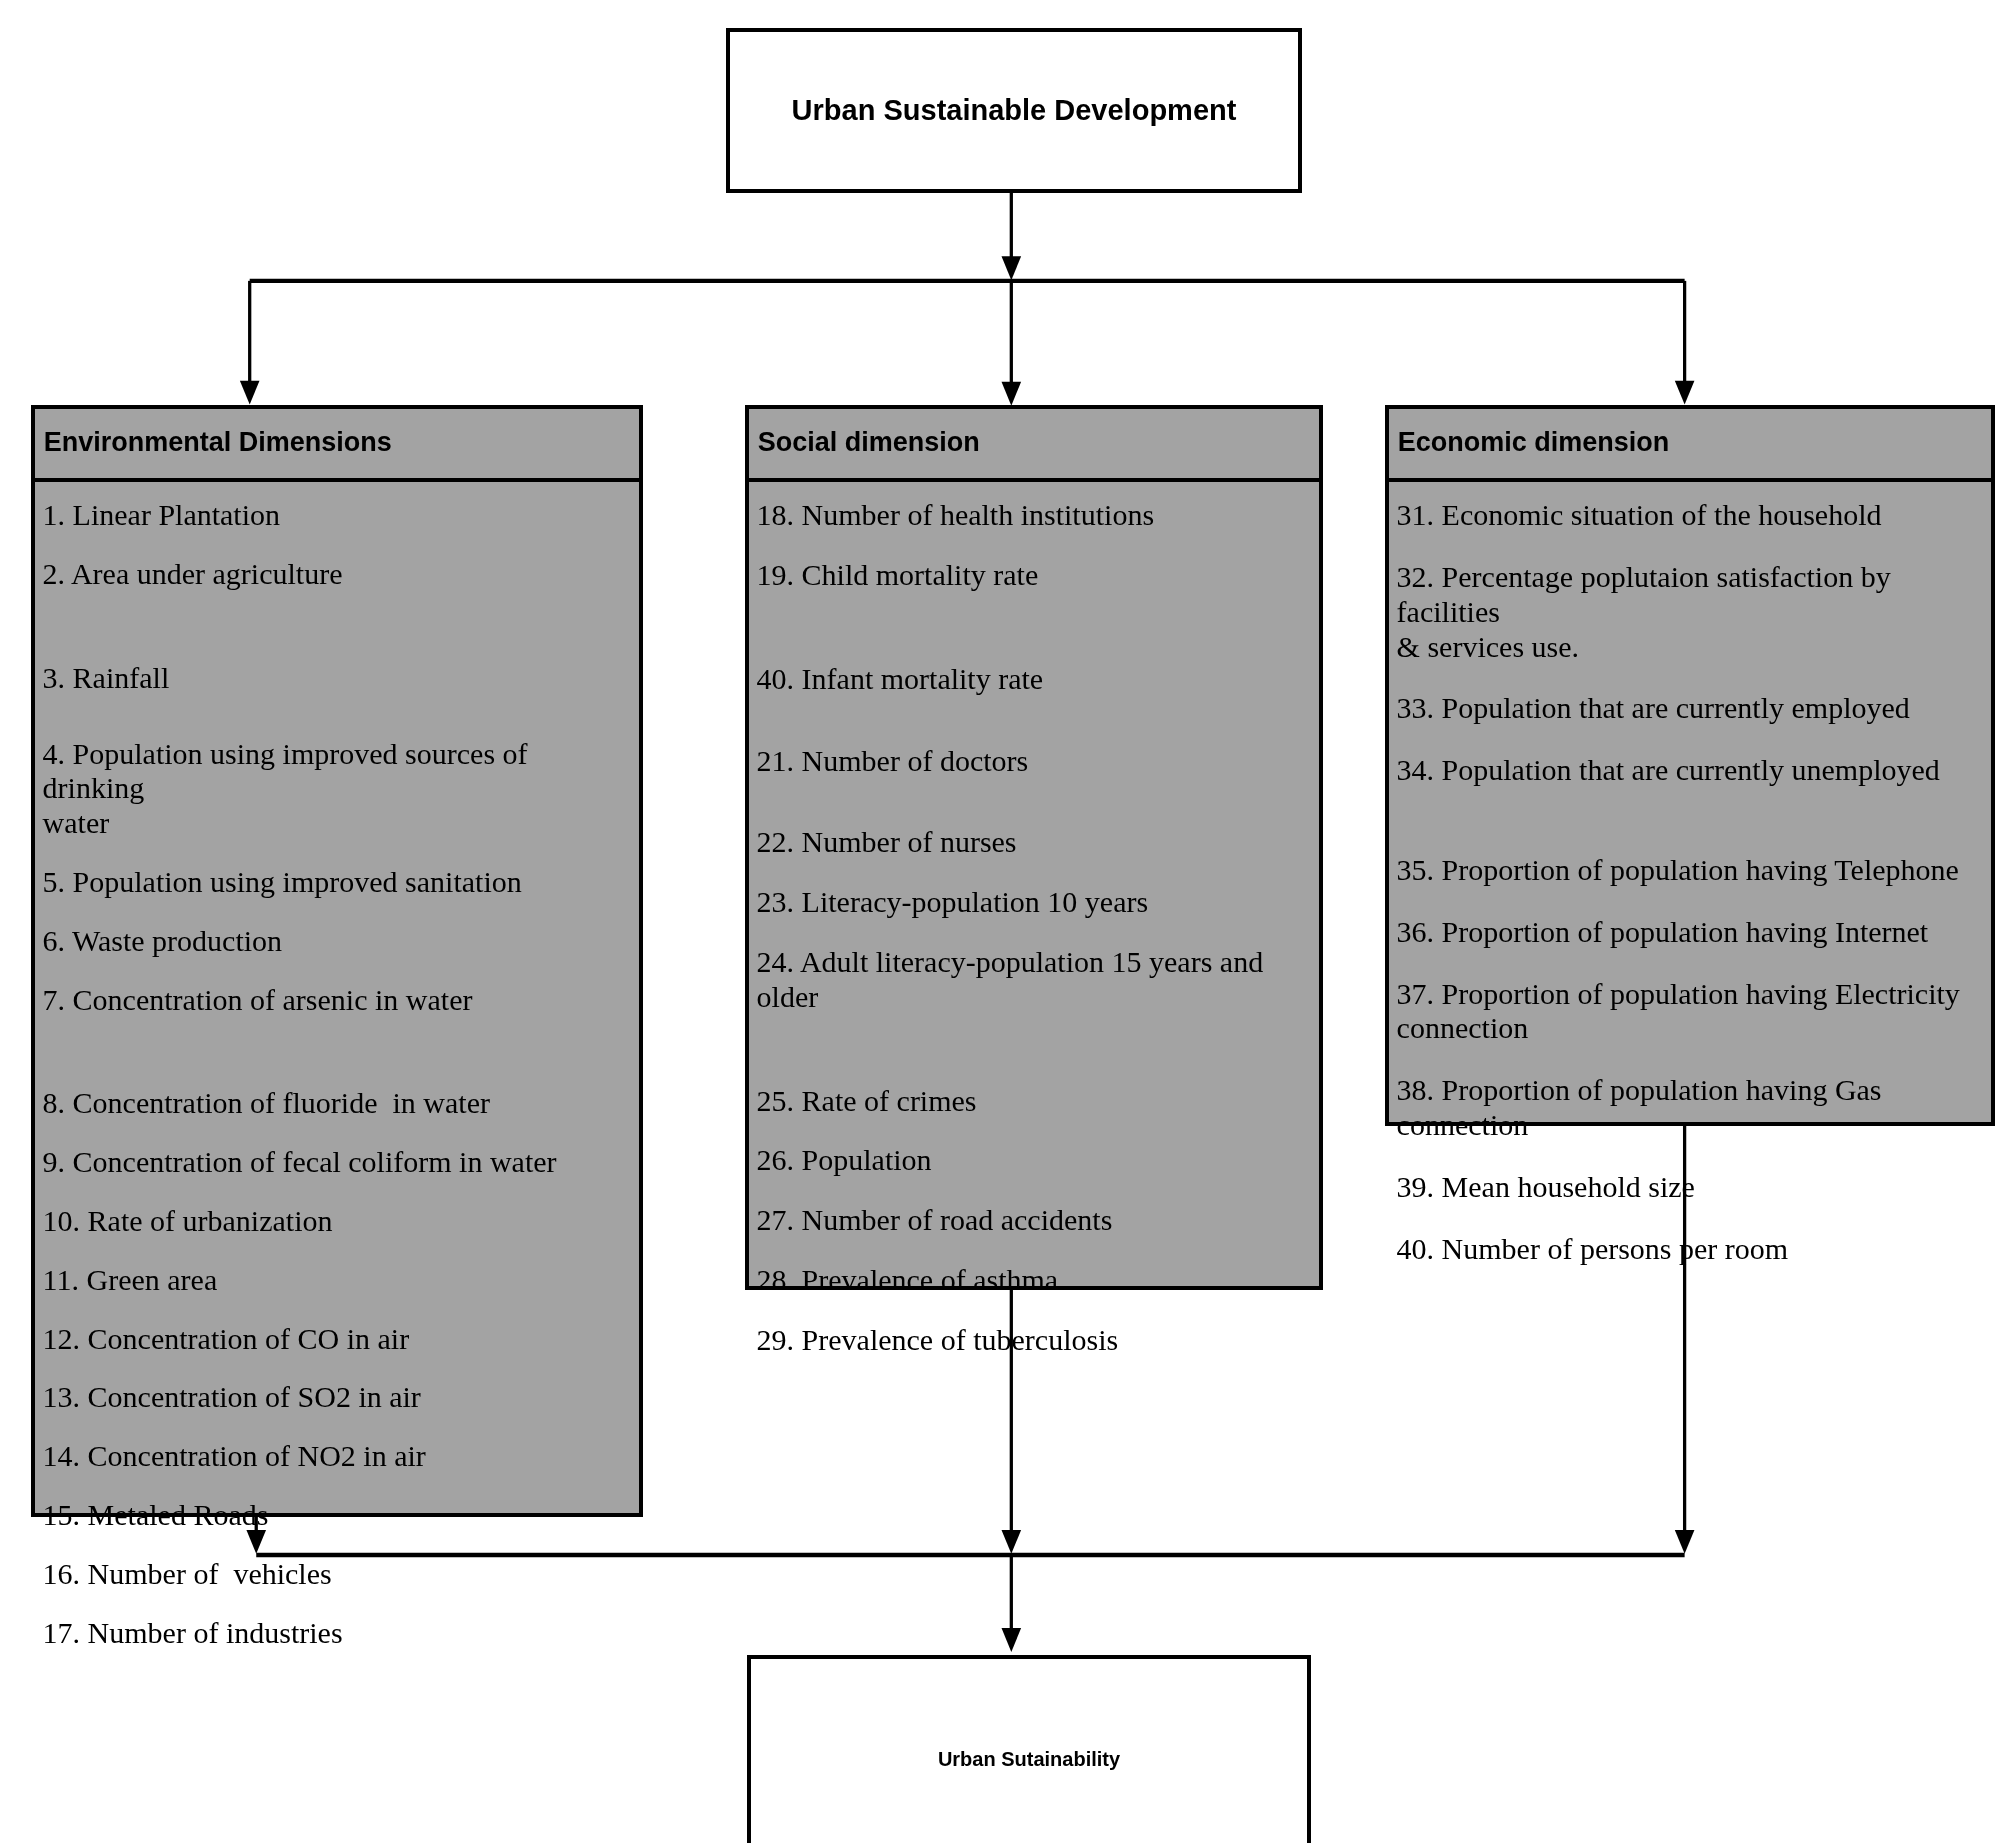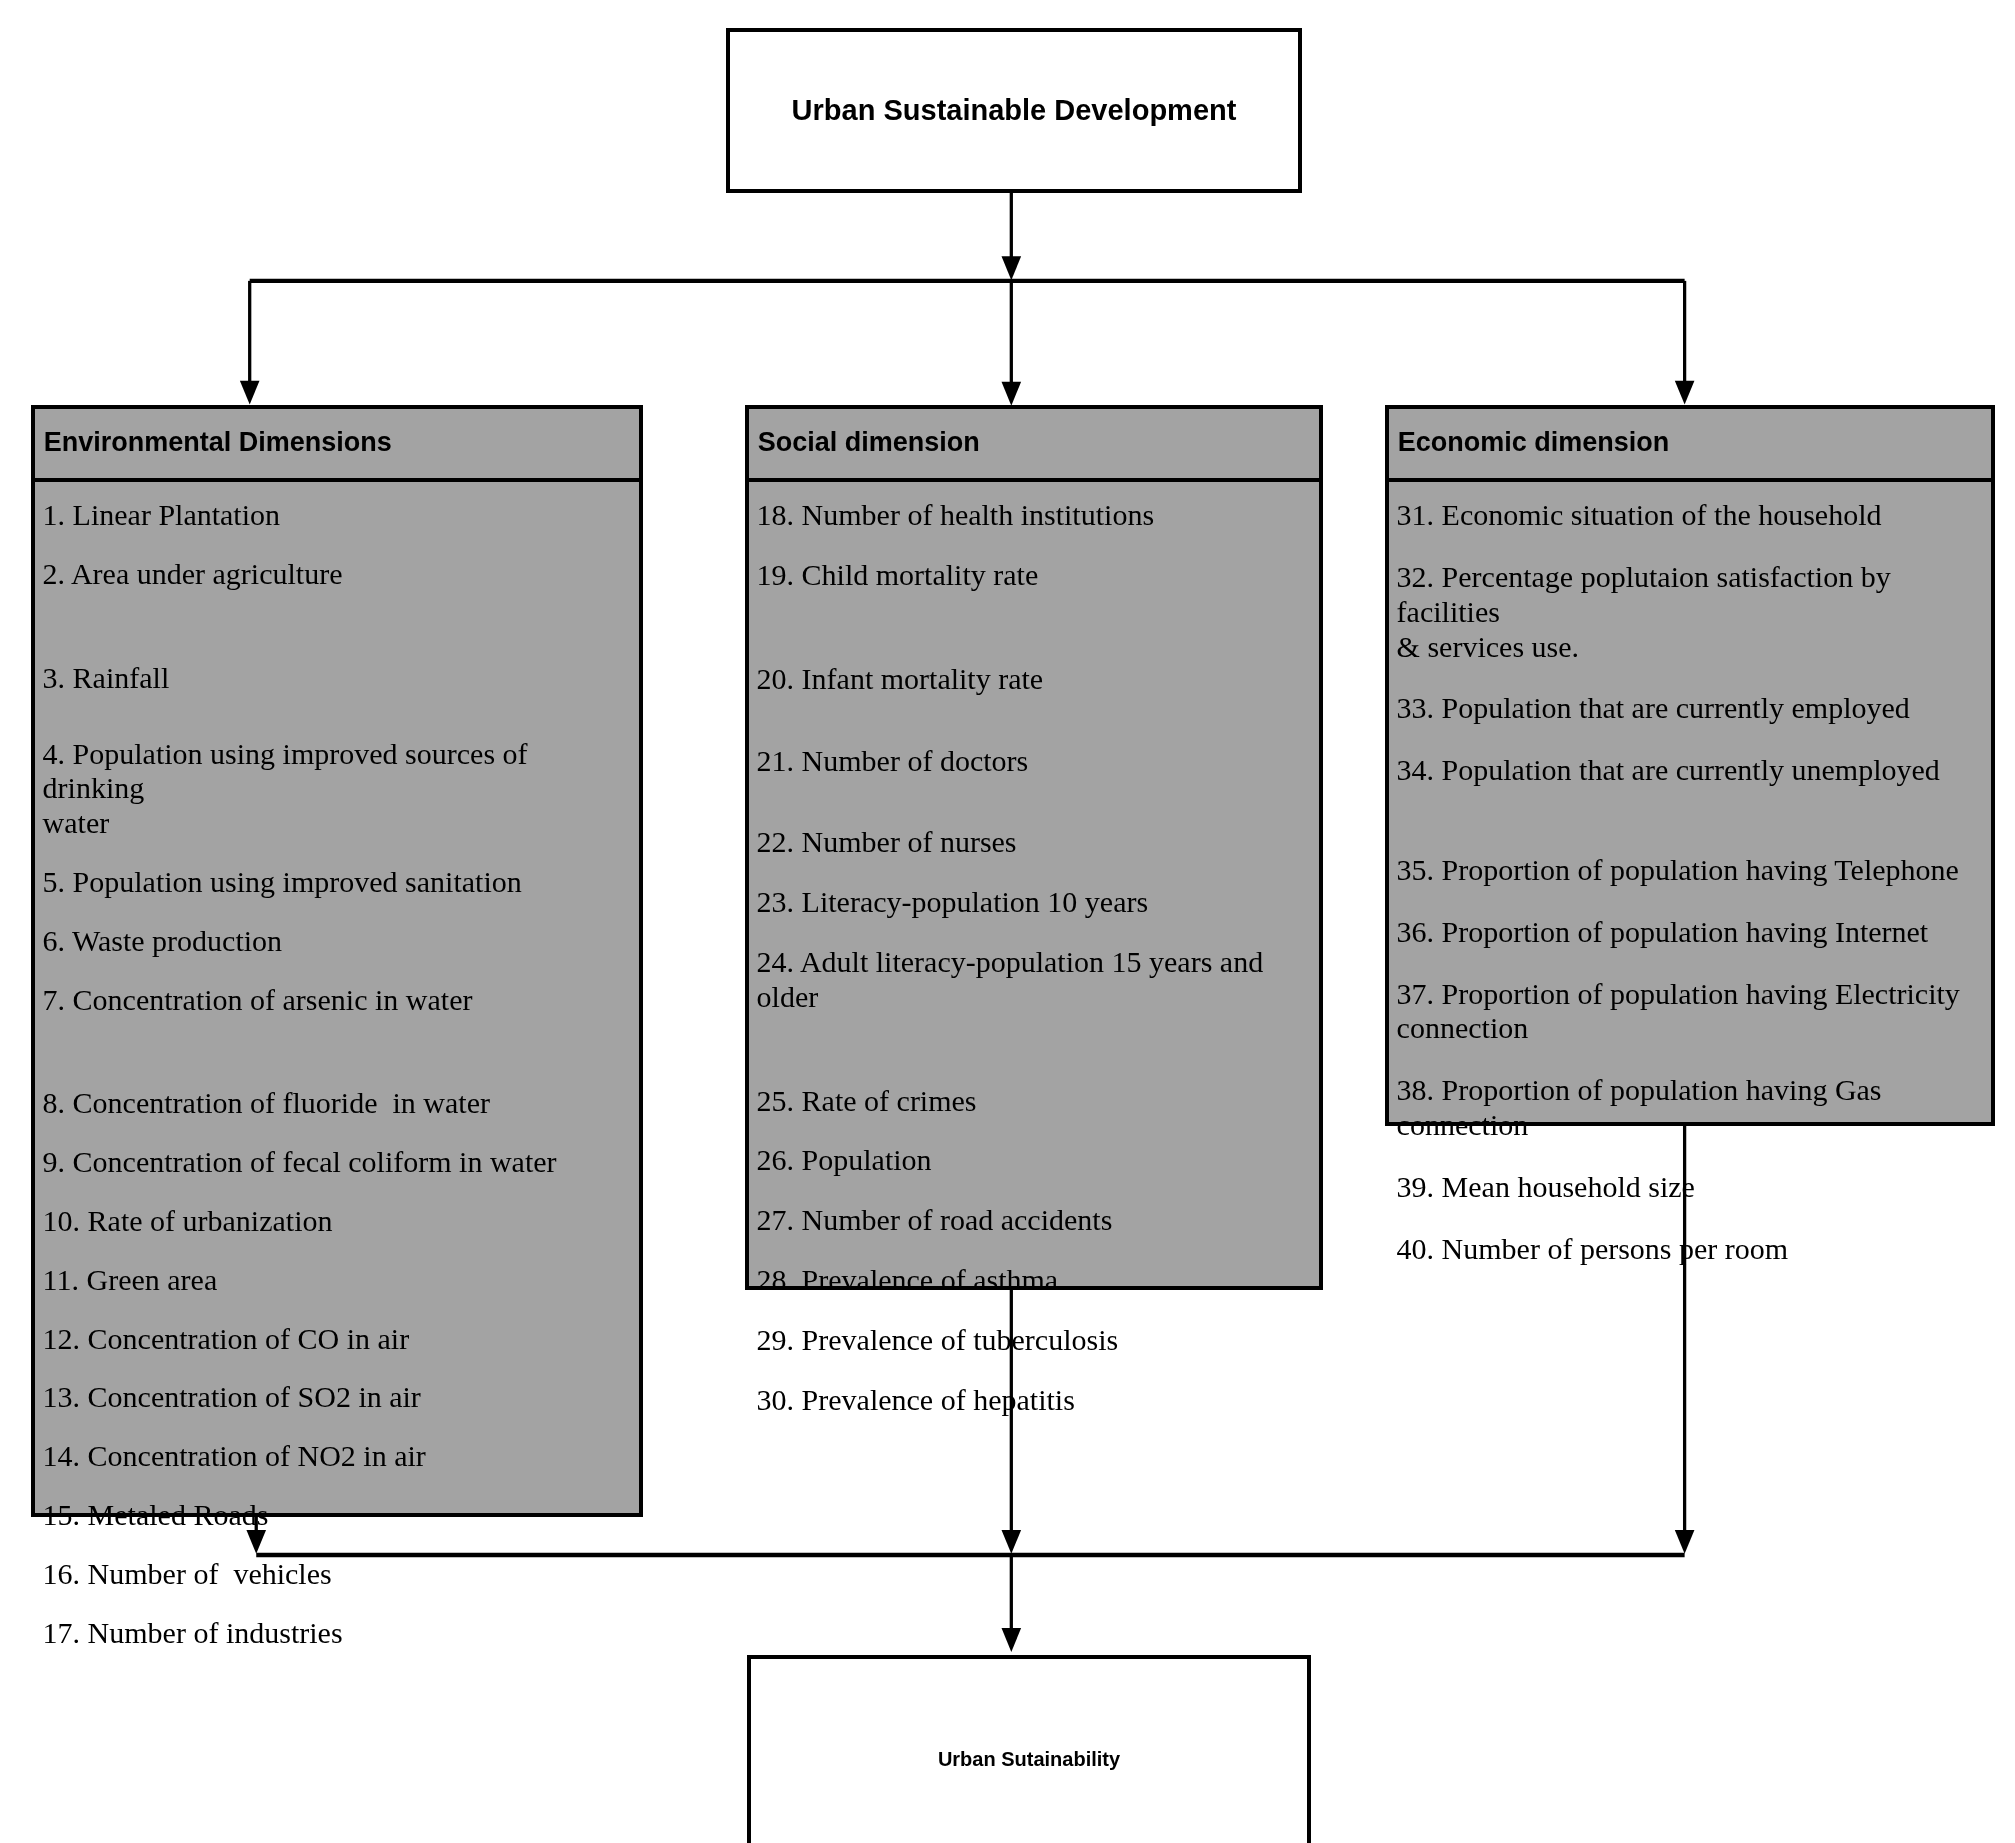--- a/index.html
+++ b/index.html
@@ -127,31 +127,30 @@
         <li>16. Number of  vehicles</li>
         <li>17. Number of industries</li>
       </ul>
   </div>
 
   <div id="soc-box" class="col-box">
     <div class="col-header">Social dimension</div>
     <ul id="soc-list" class="col-list">
         <li>18. Number of health institutions</li>
         <li>19. Child mortality rate</li>
-        <li>20. Infant mortality rate</li>
+        <li>40. Infant mortality rate</li>
         <li>21. Number of doctors</li>
         <li>22. Number of nurses</li>
         <li>23. Literacy-population 10 years</li>
         <li>24. Adult literacy-population 15 years and older</li>
         <li>25. Rate of crimes</li>
         <li>26. Population</li>
         <li>27. Number of road accidents</li>
         <li>28. Prevalence of asthma</li>
         <li>29. Prevalence of tuberculosis</li>
-        <li>30. Prevalence of hepatitis</li>
       </ul>
   </div>
 
   <div id="eco-box" class="col-box">
     <div class="col-header">Economic dimension</div>
     <ul id="eco-list" class="col-list">
         <li>31. Economic situation of the household</li>
         <li>32. Percentage poplutaion satisfaction by facilities
 &amp; services use.</li>
         <li>33. Population that are currently employed</li>

